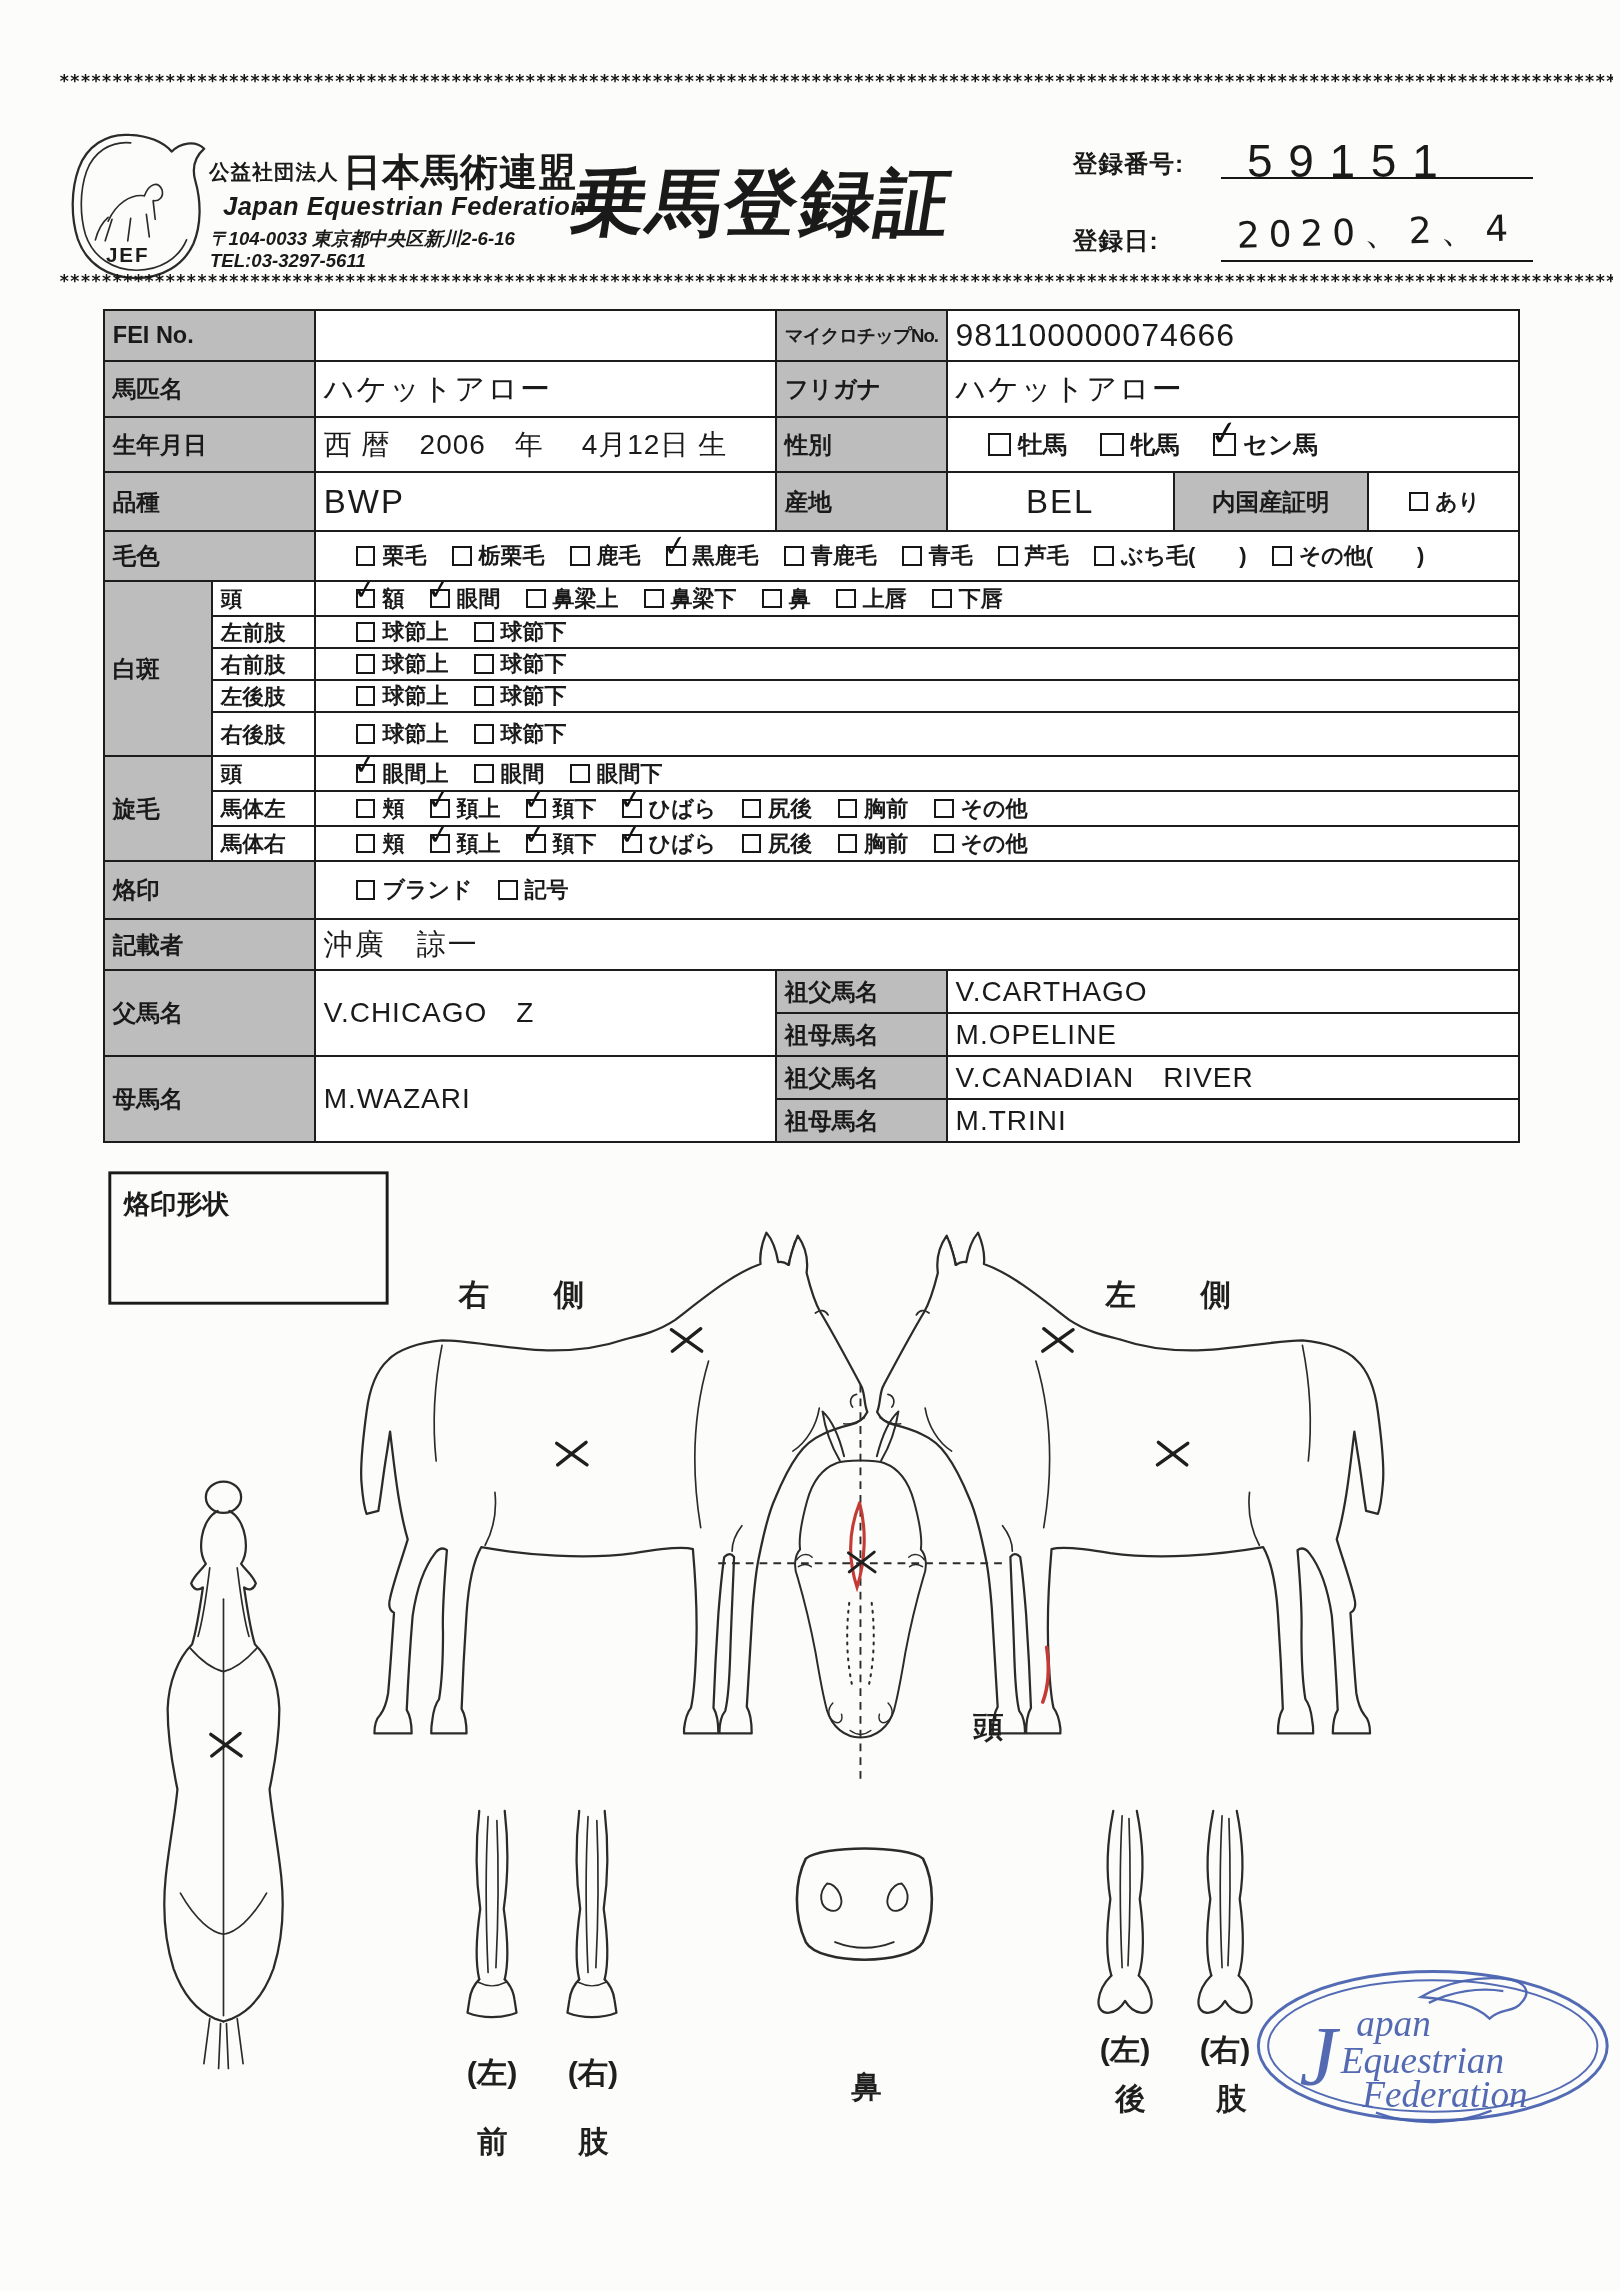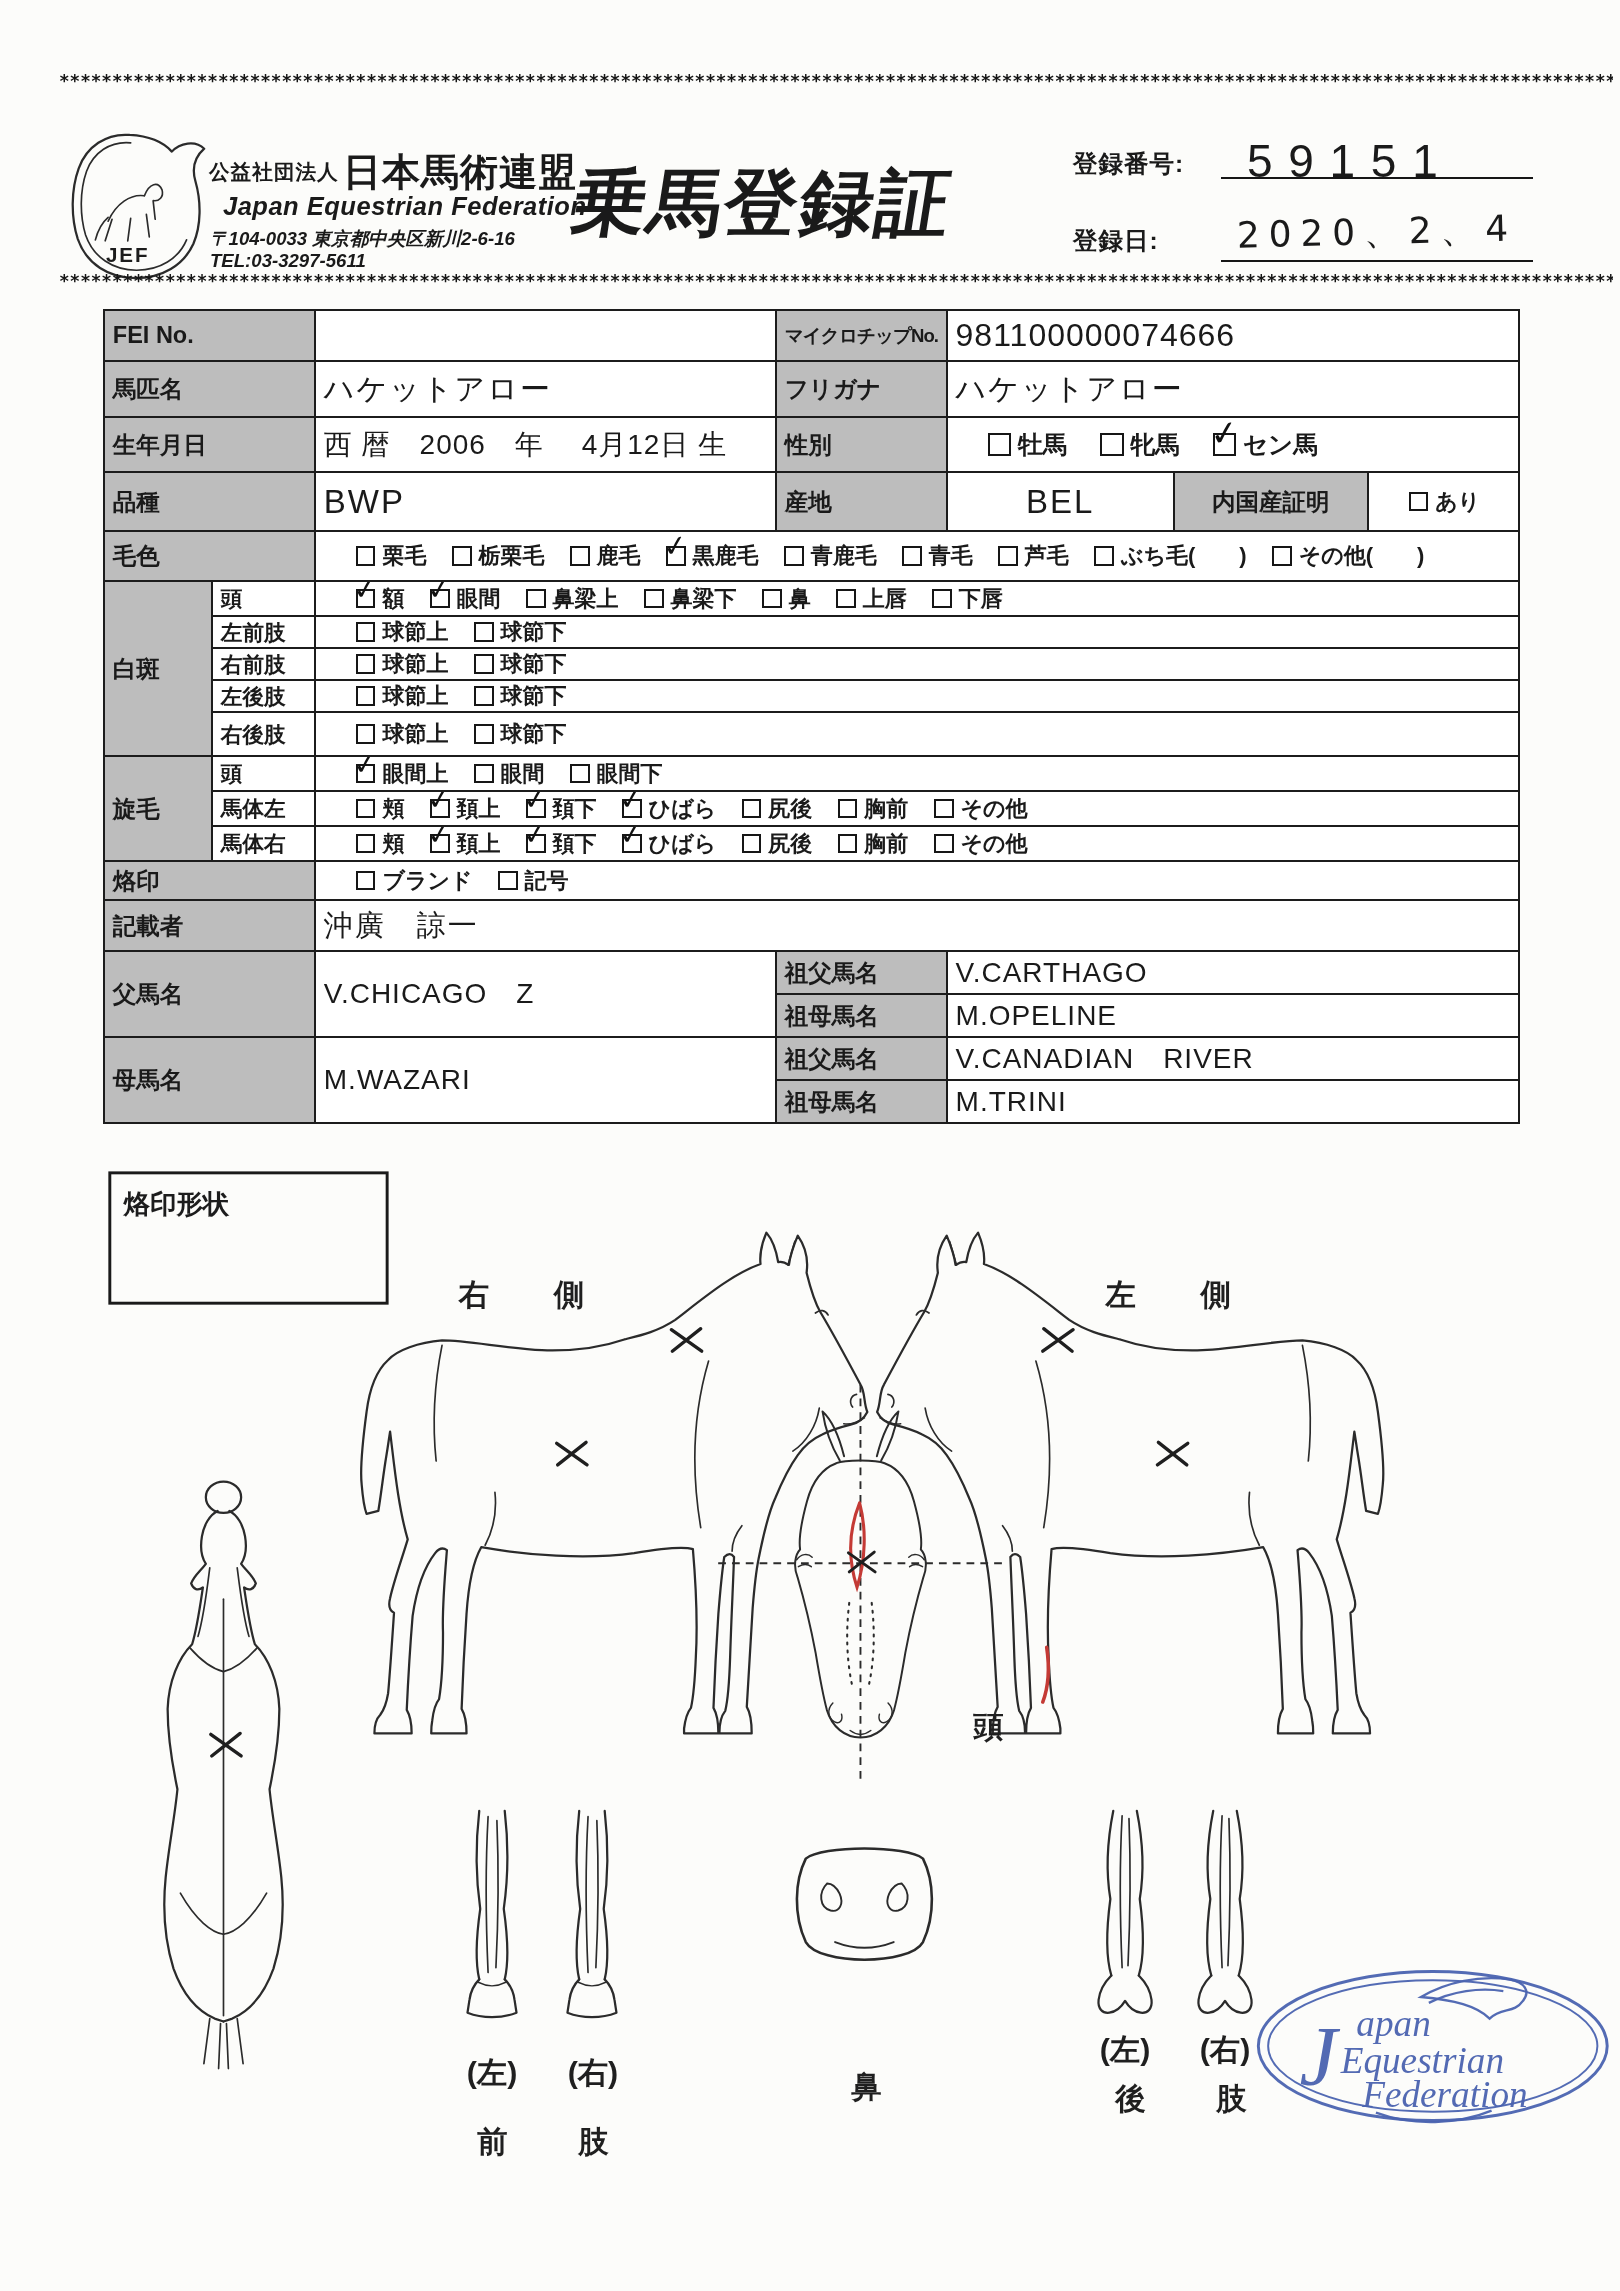--- a/index.html
+++ b/index.html
@@ -403,21 +403,21 @@
                 <span class="cb-box"></span>
                 <span class="cb-label">胸前</span>
               </span>
               <span class="cb-item">
                 <span class="cb-box"></span>
                 <span class="cb-label">その他</span>
               </span>
             </div>
           </td>
     </tr>
-    <tr style="height:39px">
+    <tr style="height:58px">
       <td colspan="2" class="lbl">烙印</td>
       <td colspan="5" class="val">
             <div class="cbrow">
               <span class="cb-item">
                 <span class="cb-box"></span>
                 <span class="cb-label">ブランド</span>
               </span>
               <span class="cb-item">
                 <span class="cb-box"></span>
                 <span class="cb-label">記号</span>

